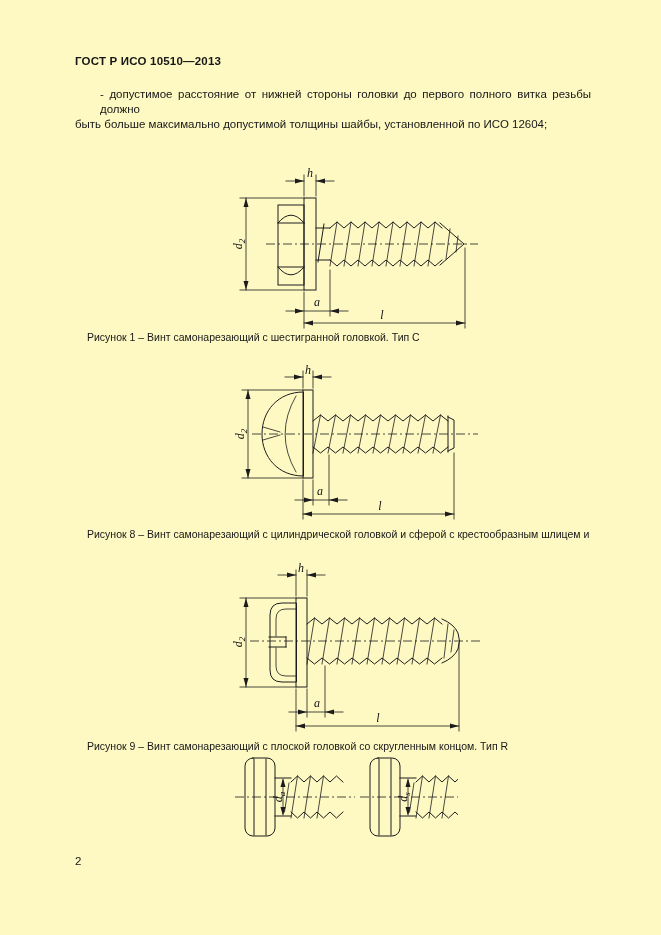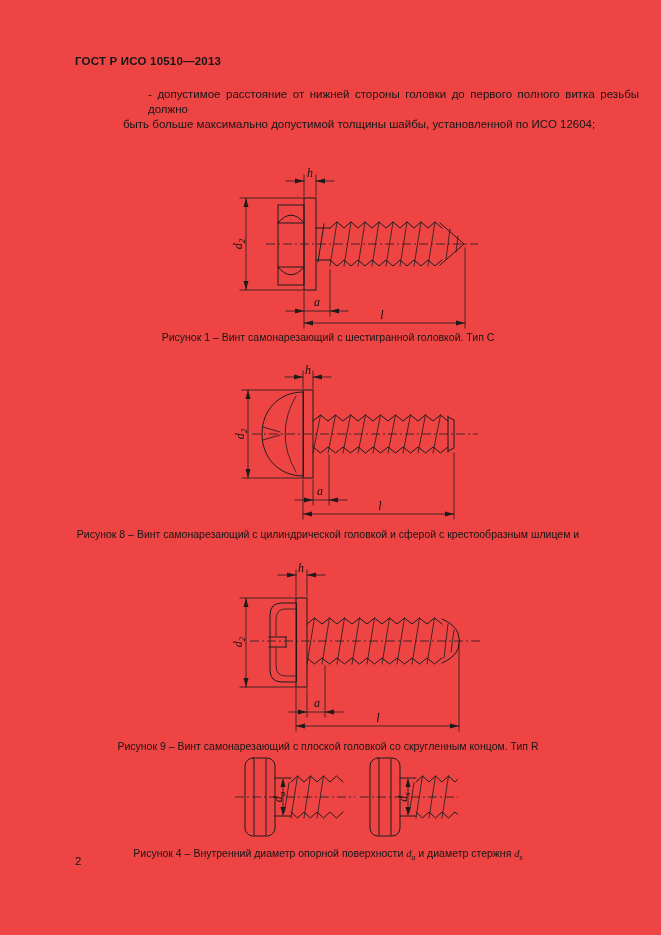--- a/index.html
+++ b/index.html
@@ -1,24 +1,24 @@
 <!DOCTYPE html>
 <html><head>
 <meta charset="utf-8">
 <style>
   html,body{margin:0;padding:0;background:#fff;}
-  .page{position:relative;width:661px;height:935px;background:#ef4444;overflow:hidden;
+  .page{position:relative;width:661px;height:935px;background:#fef9c3;overflow:hidden;
         font-family:"Liberation Sans",sans-serif;color:#161616;}
   .hdr{position:absolute;left:75px;top:55px;font-size:11.5px;font-weight:bold;letter-spacing:.2px;}
-  .body-text{position:absolute;left:75px;top:87px;width:516px;font-size:11.5px;line-height:15px;margin-left:48px;}
+  .body-text{position:absolute;left:75px;top:87px;width:516px;font-size:11.5px;line-height:15px;}
   .jline{text-align:justify;text-align-last:justify;}
   .indent{padding-left:25px;}
   i.var, sub.var{font-family:"Liberation Serif",serif;font-style:italic;}
   sub.var{font-size:8px;}
-  .cap{position:absolute;left:58px;width:540px;text-align:center;font-size:10.5px;line-height:13px;color:#161616;}
+  .cap{position:absolute;left:87px;width:540px;font-size:10.5px;line-height:13px;color:#161616;}
   .fig{position:absolute;}
   .pagenum{position:absolute;left:75px;top:855px;font-size:11.5px;}
   svg .ln{stroke:#1c1c1c;stroke-width:1;fill:none;stroke-linecap:square;}
   svg .tn{stroke:#1c1c1c;stroke-width:0.8;fill:none;stroke-linecap:square;}
   svg .cl{stroke:#1c1c1c;stroke-width:0.8;fill:none;stroke-dasharray:9 3 2 3;}
   svg .ah{fill:#1c1c1c;stroke:none;}
   svg text.dlab{font-family:"Liberation Serif",serif;font-style:italic;font-size:12px;fill:#111;text-anchor:middle;}
   svg tspan.sb{font-size:9px;}
 </style>
 </head>
@@ -229,16 +229,15 @@
       <line class="ln" x1="30" y1="64" x2="46" y2="64"></line>
       <path class="ln" d="M46,30 L52.5,24 L59,30 L65.5,24 L72,30 L78.5,24 L85,30 L91.5,24 L98,30"></path>
       <path class="ln" d="M46,60 L52.5,66 L59,60 L65.5,66 L72,60 L78.5,66 L85,60 L91.5,66 L98,60"></path>
       <path class="tn" d="M52.5,24 L46,66 M65.5,24 L59,66 M78.5,24 L72,66 M44,31 L39.5,60"></path>
       <line class="tn" x1="38" y1="28" x2="38" y2="62"></line>
       <polygon class="ah" points="38,26 35.5,35 40.5,35"></polygon>
       <polygon class="ah" points="38,64 35.5,55 40.5,55"></polygon>
       <text class="dlab" x="33" y="49" transform="rotate(-90 33 45)"><tspan>d</tspan><tspan class="sb" dy="3">s</tspan></text>
     </g>
   </svg>
-  <div class="cap" style="top:847px"><span>Рисунок 4 – Внутренний диаметр опорной поверхности </span><i class="var">d</i><sub class="var">a</sub><span> и диаметр стержня </span><i class="var">d</i><sub class="var">s</sub></div>
 
   <div class="pagenum">2</div>
 </div>
 
 </body></html>

